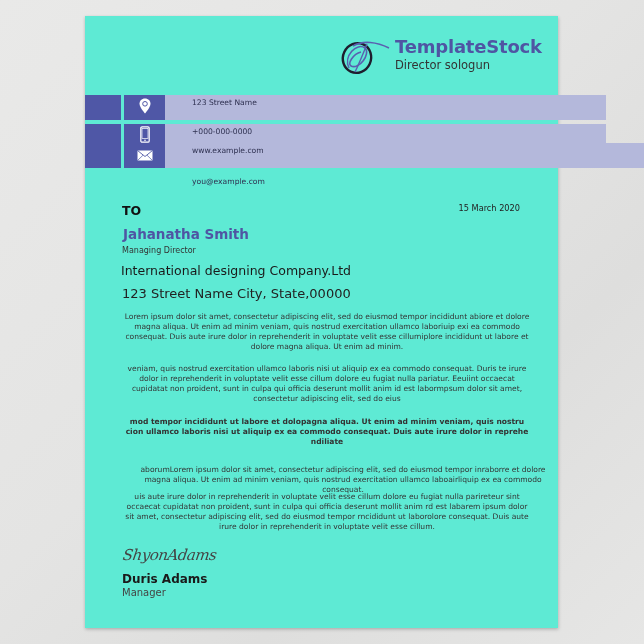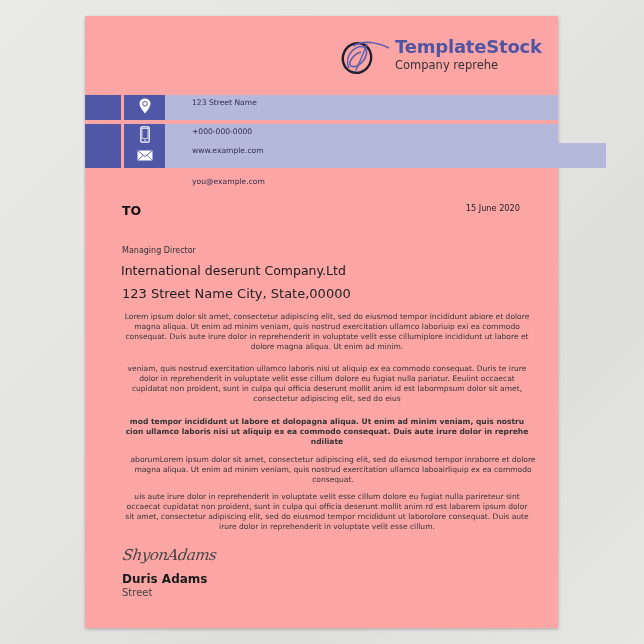--- a/index.html
+++ b/index.html
@@ -4,35 +4,35 @@
 <style>
   html, body { margin:0; padding:0; }
   body {
     width:644px; height:644px; overflow:hidden;
     background: linear-gradient(135deg, #e9e9e8 0%, #e4e4e3 45%, #dededd 70%, #e6e6e5 100%);
     position:relative;
     font-family: "DejaVu Sans", sans-serif;
   }
   .page {
     position:absolute; left:85px; top:16px; width:473px; height:612px;
-    background:#fca5a5;
+    background:#5eead4;
     box-shadow: 0 1px 3px rgba(0,0,0,0.18), 1px 2px 4px rgba(0,0,0,0.08);
   }
   .logo {
     position:absolute; left:250px; top:18px; width:60px; height:44px;
   }
   .brand-name {
     position:absolute; left:310px; top:20px;
     font-size:18px; font-weight:bold; color:#4f55a3; letter-spacing:-0.2px;
   }
   .brand-slogan {
     position:absolute; left:310px; top:42px;
     font-size:11.5px; color:#333;
   }
-  .contact-row { position:absolute; left:0; width:473px; height:25px;text-decoration:underline; }
+  .contact-row { position:absolute; left:0; width:521px; height:25px;text-decoration:underline; }
   .contact-row .blk1 {
     position:absolute; left:0; top:0; width:36px; height:25px; background:#4f57a6;
   }
   .contact-row .blk2 {
     position:absolute; left:39px; top:0; width:41px; height:25px; background:#4f57a6;
     display:flex; align-items:center; justify-content:center;
   }
   .contact-row .band {
     position:absolute; left:80px; top:0; right:0; height:25px; background:#b4b8db;
   }
@@ -84,21 +84,21 @@
 
   <div class="logo">
     <svg width="60" height="44" viewBox="0 0 60 44">
       <ellipse cx="22" cy="24" rx="14" ry="15" fill="none" stroke="#1e1e2e" stroke-width="2.4" transform="rotate(25 22 24)"></ellipse>
       <path d="M14 34 C 8 22, 22 8, 30 14 C 36 20, 24 36, 16 32 C 12 30, 18 20, 26 18" fill="none" stroke="#5a5fb0" stroke-width="1.6"></path>
       <path d="M18 12 C 28 6, 42 8, 54 14" fill="none" stroke="#5a5fb0" stroke-width="1.6"></path>
       <path d="M32 10 C 28 20, 24 30, 20 38" fill="none" stroke="#5a5fb0" stroke-width="1.4"></path>
     </svg>
   </div>
   <div class="brand-name">TemplateStock</div>
-  <div class="brand-slogan">Company reprehe</div>
+  <div class="brand-slogan">Director sologun</div>
 
   <div class="contact-row" style="top:79px;">
     <div class="blk1"></div>
     <div class="blk2">
       <span>
         <svg width="12" height="16" viewBox="0 0 12 16">
           <path d="M6 0.5 C2.7 0.5 0.5 2.9 0.5 5.8 C0.5 9.5 6 15.5 6 15.5 C6 15.5 11.5 9.5 11.5 5.8 C11.5 2.9 9.3 0.5 6 0.5 Z" fill="#ffffff"></path>
           <circle cx="6" cy="5.8" r="2.3" fill="none" stroke="#4f57a6" stroke-width="1"></circle>
         </svg>
       </span>
@@ -134,27 +134,28 @@
           <path d="M0.5 10.5 L6 5.2 M15.5 10.5 L10 5.2" fill="none" stroke="#4f57a6" stroke-width="0.7"></path>
         </svg>
       </span>
     </div>
     <div class="band"></div>
     <div class="l1">www.example.com</div>
     <div class="l2">you@example.com</div>
   </div>
 
   <div class="to-label">TO</div>
-  <div class="date">15 June 2020</div>
+  <div class="date">15 March 2020</div>
+  <div class="recipient-name">Jahanatha Smith</div>
   <div class="recipient-title">Managing Director</div>
-  <div class="company">International deserunt Company.Ltd</div>
+  <div class="company">International designing Company.Ltd</div>
   <div class="company-address">123 Street Name City, State,00000</div>
 
   <p class="body-para" style="top:296px; margin:0;">Lorem ipsum dolor sit amet, consectetur adipiscing elit, sed do eiusmod tempor incididunt abiore et dolore magna aliqua. Ut enim ad minim veniam, quis nostrud exercitation ullamco laboriuip exi ea commodo consequat. Duis aute irure dolor in reprehenderit in voluptate velit esse cillumiplore incididunt ut labore et dolore magna aliqua. Ut enim ad minim.</p>
   <p class="body-para" style="top:348px; margin:0;">veniam, quis nostrud exercitation ullamco laboris nisi ut aliquip ex ea commodo consequat. Duris te irure dolor in reprehenderit in voluptate velit esse cillum dolore eu fugiat nulla pariatur. Eeuiint occaecat cupidatat non proident, sunt in culpa qui officia deserunt mollit anim id est labormpsum dolor sit amet, consectetur adipiscing elit, sed do eius</p>
   <p class="body-para" style="top:401px; margin:0;font-weight:bold;">mod tempor incididunt ut labore et dolopagna aliqua. Ut enim ad minim veniam, quis nostru cion ullamco laboris nisi ut aliquip ex ea commodo consequat. Duis aute irure dolor in reprehe ndiliate</p>
-  <p class="body-para" style="top:433px; margin:6px;">aborumLorem ipsum dolor sit amet, consectetur adipiscing elit, sed do eiusmod tempor inraborre et dolore magna aliqua. Ut enim ad minim veniam, quis nostrud exercitation ullamco laboairliquip ex ea commodo consequat.</p>
+  <p class="body-para" style="top:433px; margin:16px;">aborumLorem ipsum dolor sit amet, consectetur adipiscing elit, sed do eiusmod tempor inraborre et dolore magna aliqua. Ut enim ad minim veniam, quis nostrud exercitation ullamco laboairliquip ex ea commodo consequat.</p>
   <p class="body-para" style="top:476px; margin:0;">uis aute irure dolor in reprehenderit in voluptate velit esse cillum dolore eu fugiat nulla parireteur sint occaecat cupidatat non proident, sunt in culpa qui officia deserunt mollit anim rd est labarem ipsum dolor sit amet, consectetur adipiscing elit, sed do eiusmod tempor rncididunt ut laborolore consequat. Duis aute irure dolor in reprehenderit in voluptate velit esse cillum.</p>
 
   <div class="signature">ShyonAdams</div>
   <div class="signer-name">Duris Adams</div>
-  <div class="signer-role">Street</div>
+  <div class="signer-role">Manager</div>
 </div>
 
 </body></html>

